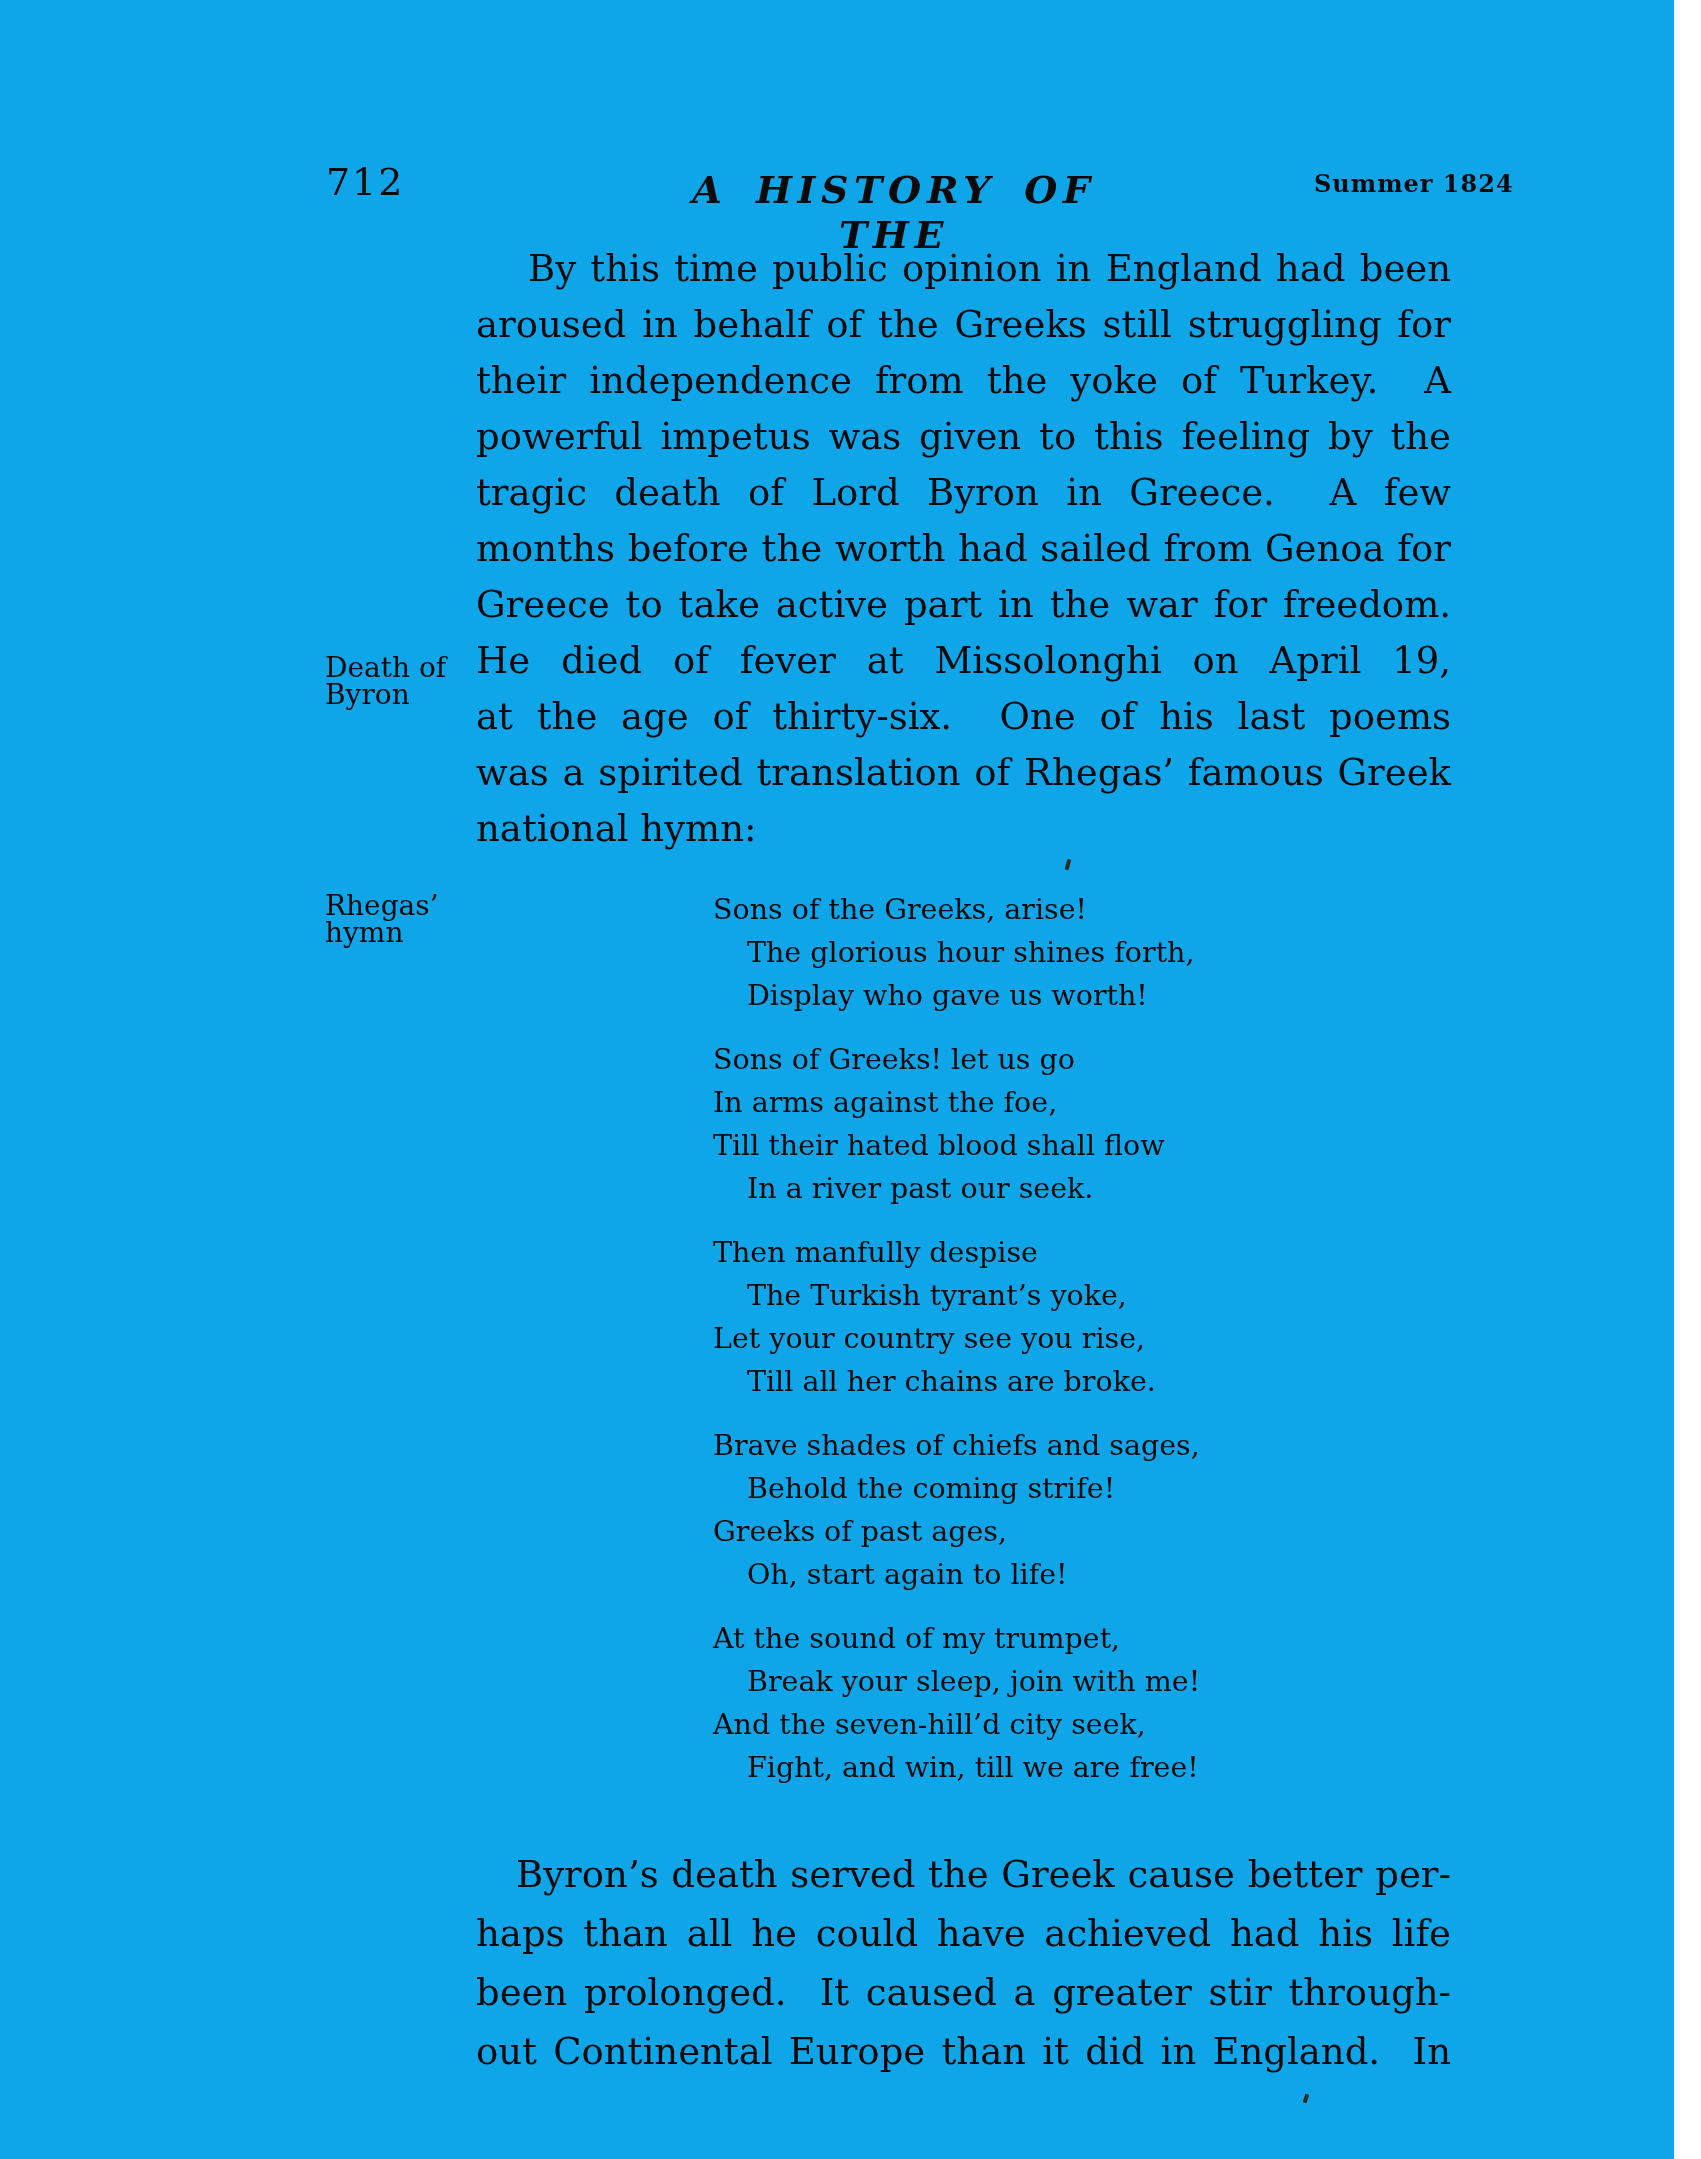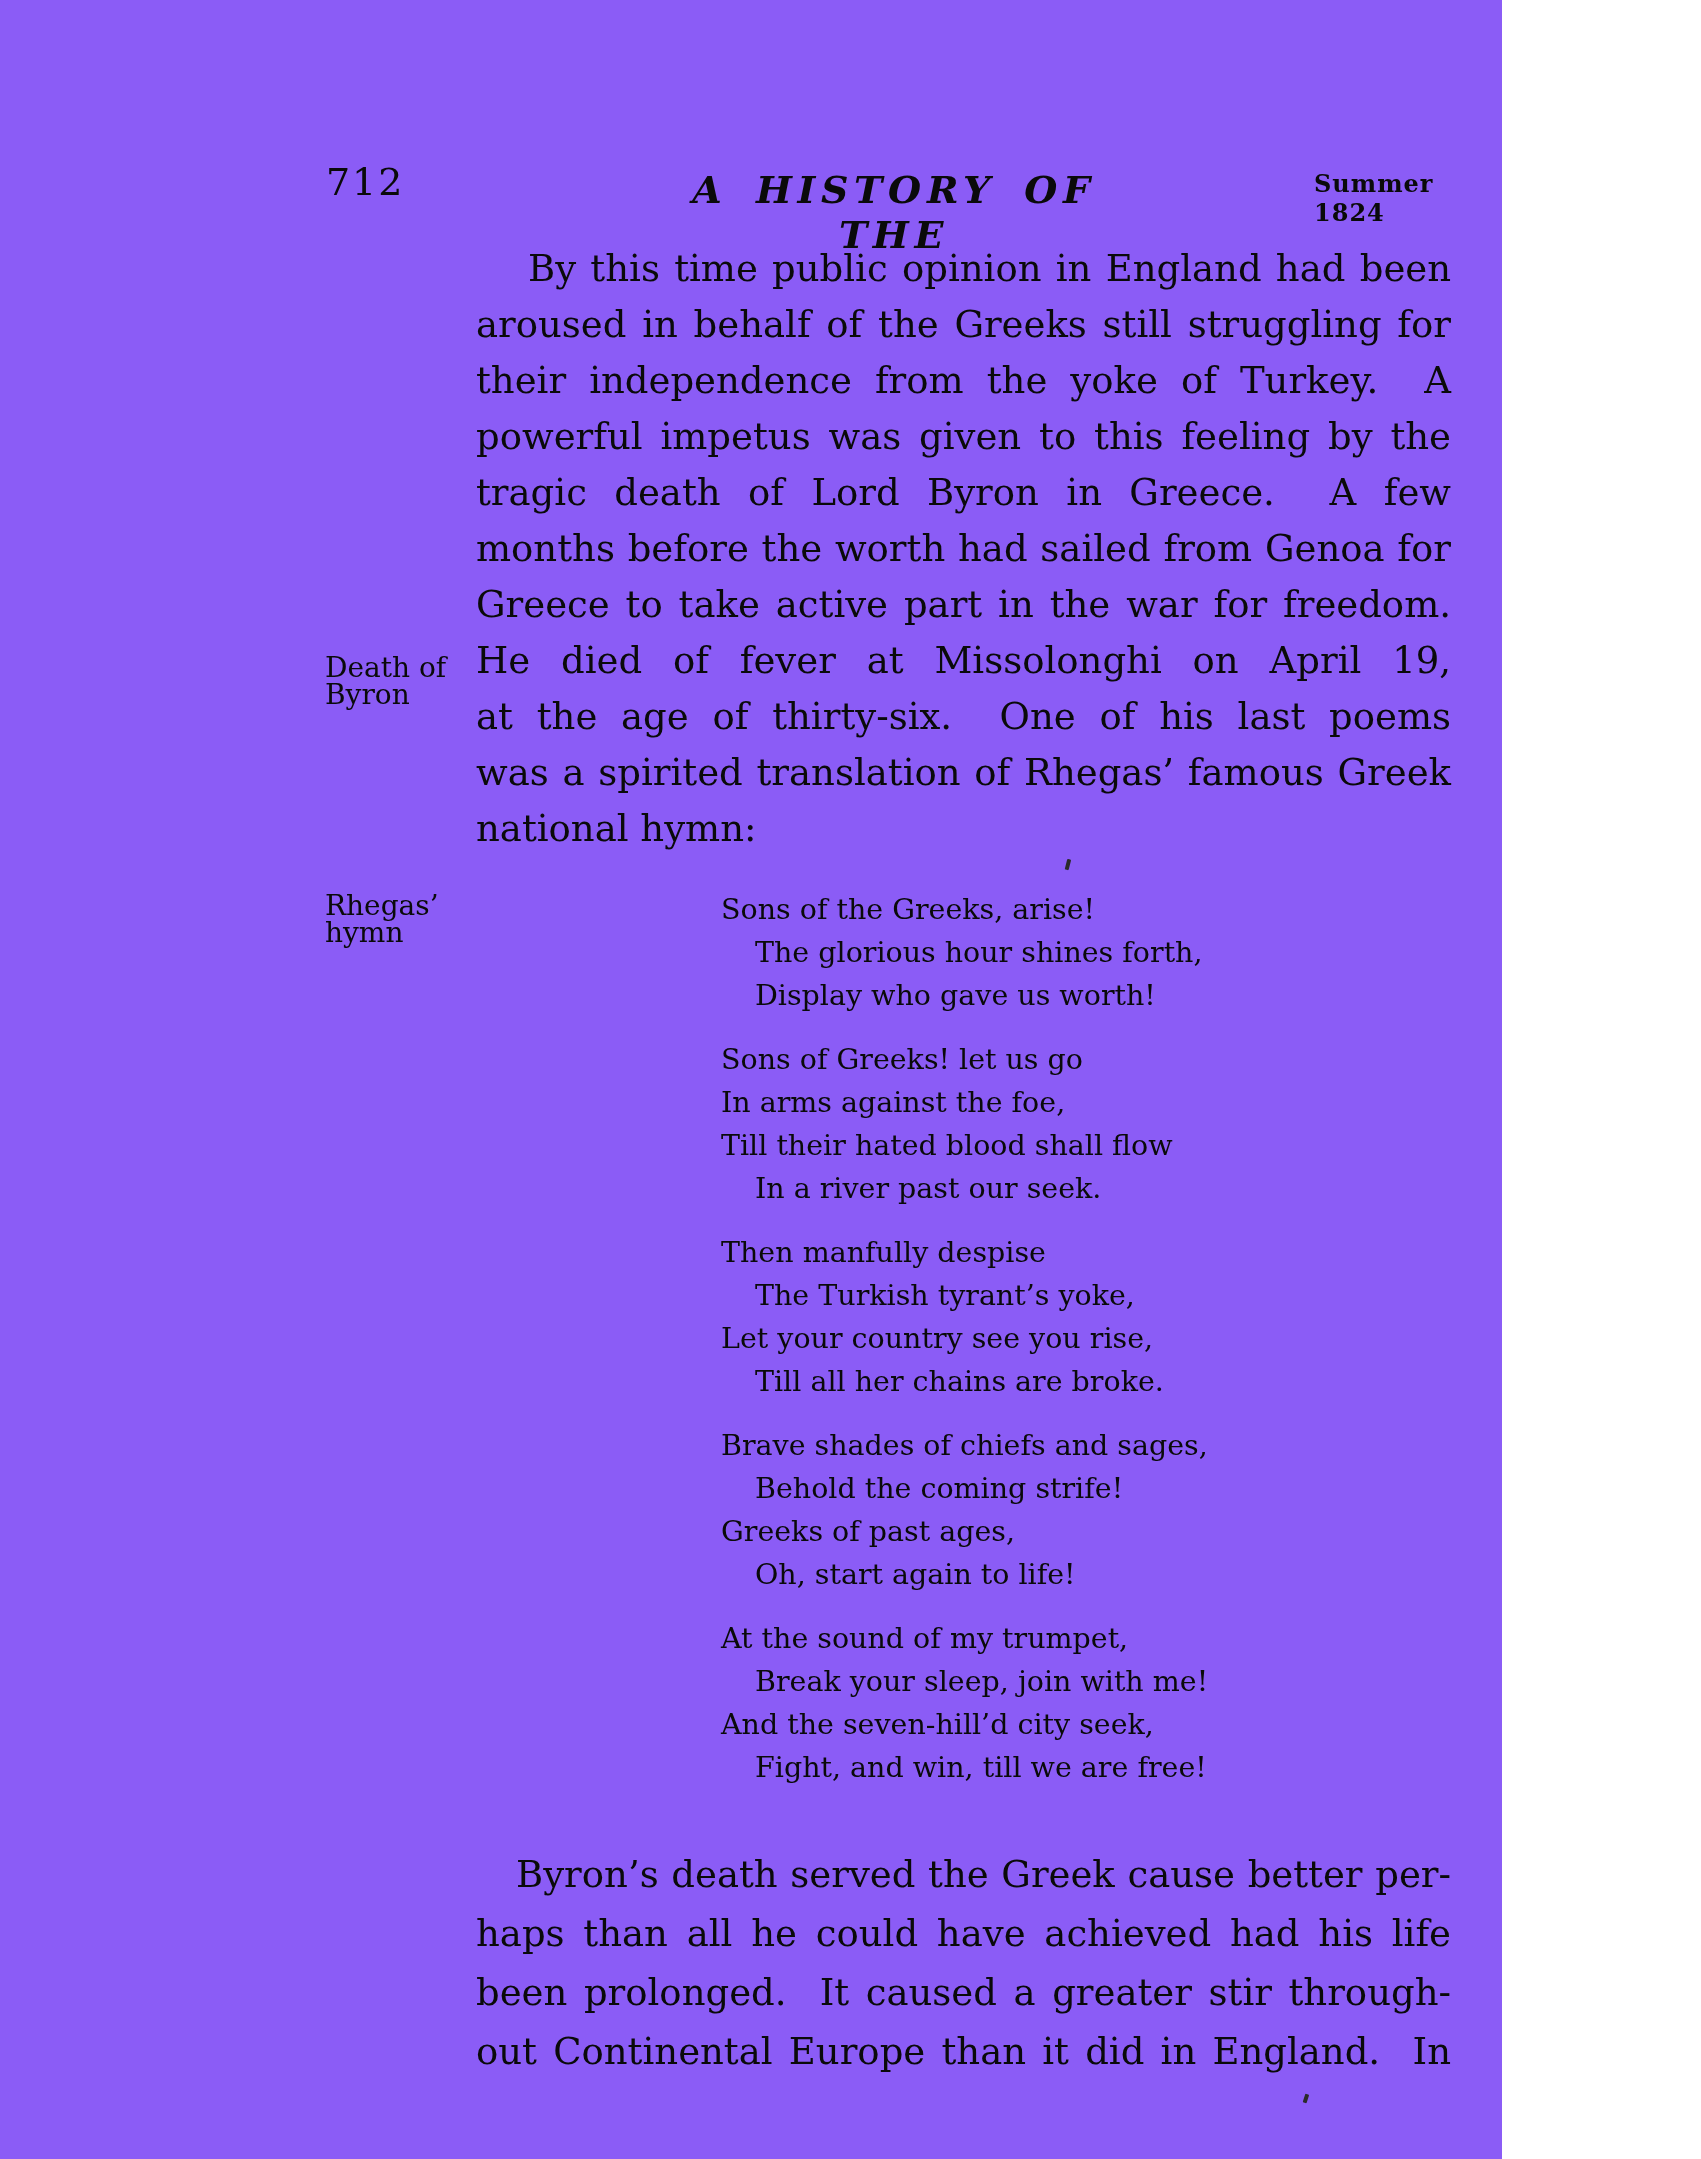--- a/index.html
+++ b/index.html
@@ -1,20 +1,20 @@
 <!DOCTYPE html>
 <html style="font-size:15px"><head>
 <meta charset="utf-8">
 <style>
   html, body { margin: 0; padding: 0; background: #ffffff; }
   .page {
     position: relative;
-    width: 1502px;
+    width: 1674px;
     height: 2160px;
-    background: #8b5cf6;
+    background: #0ea5e9;
     color: #0a0a0a;
     font-family: "DejaVu Serif", "Liberation Serif", serif;
     overflow: hidden;
   }
   
   .page-number {
     position: absolute; left: 326px; top: 160px;
     font-size: 38px; letter-spacing: 1.9px;
   }
   .running-title {
@@ -43,21 +43,21 @@
   .par-2 { top: 1845px; line-height: 59px; }
   .bline { text-align: justify; text-align-last: justify; }
   .bline.no-just { text-align: left; text-align-last: left; }
   .bline.first { padding-left: 52px; }
   .par-2 .bline.first { padding-left: 40px; }
   
   .poem {
     position: absolute; left: 709px; top: 888px; width: 609px;
     font-size: 28.5px; line-height: 43px;
   }
-  .stanza { margin: 0 0 21px 12px; }
+  .stanza { margin: 0 0 21px 4px; }
   .poem-line { white-space: nowrap; }
   .poem-line.indent { padding-left: 34px; }
   
   .speck {
     position: absolute; background: #2b2b2b; border-radius: 1px;
   }
   .speck-1 { left: 1066px; top: 859px; width: 3.8px; height: 10.5px; transform: rotate(14deg); }
   .speck-2 { left: 1304px; top: 2094px; width: 3.8px; height: 8.6px; transform: rotate(18deg); }
 </style>
 </head>

